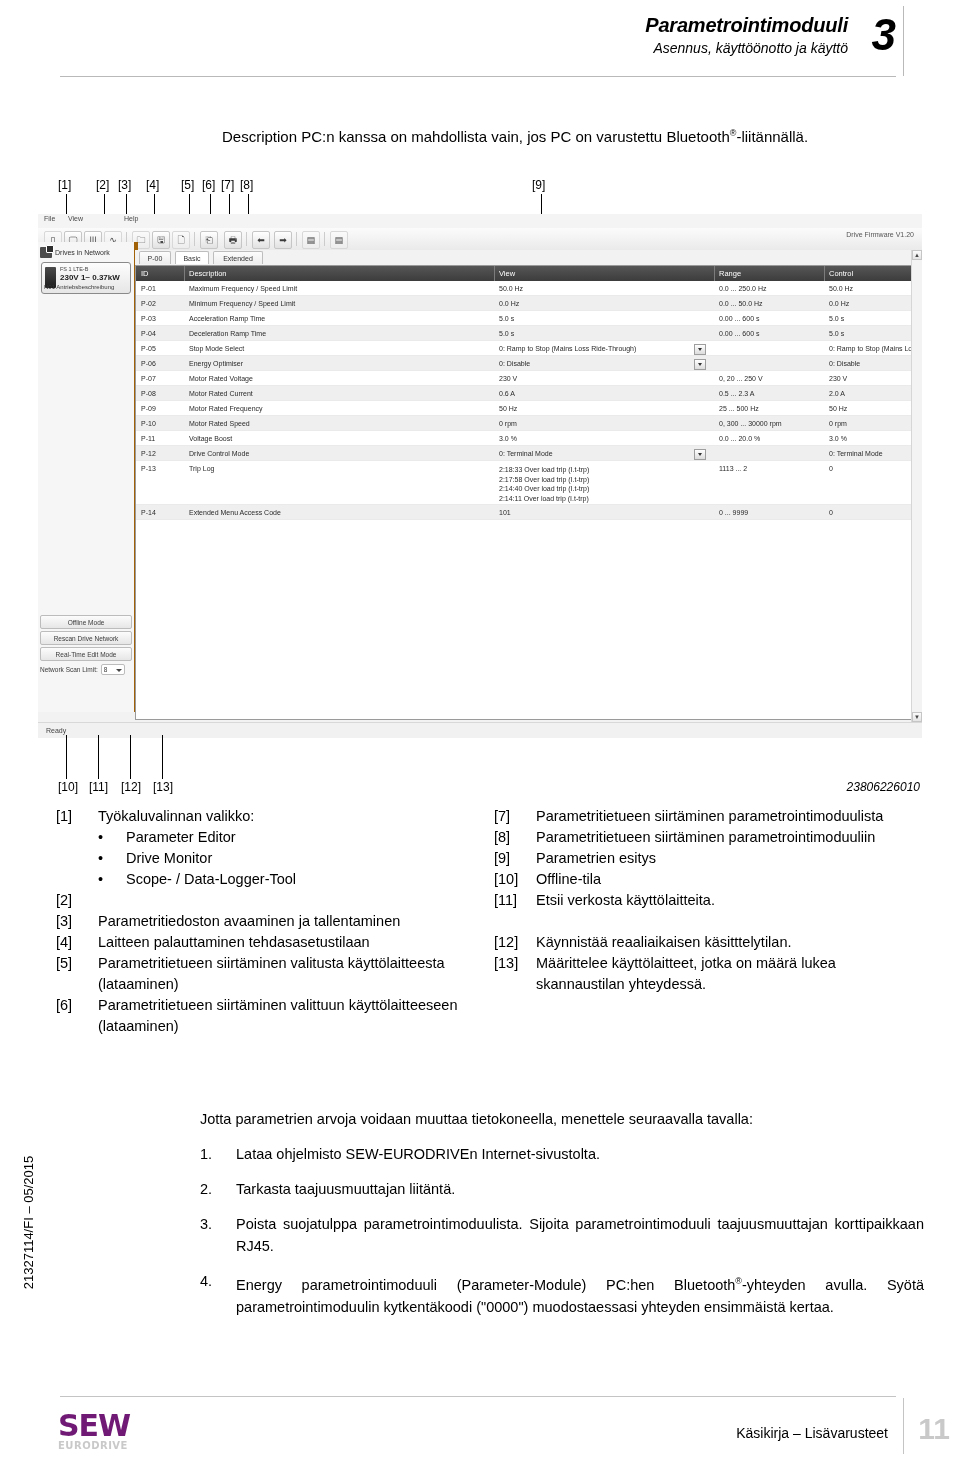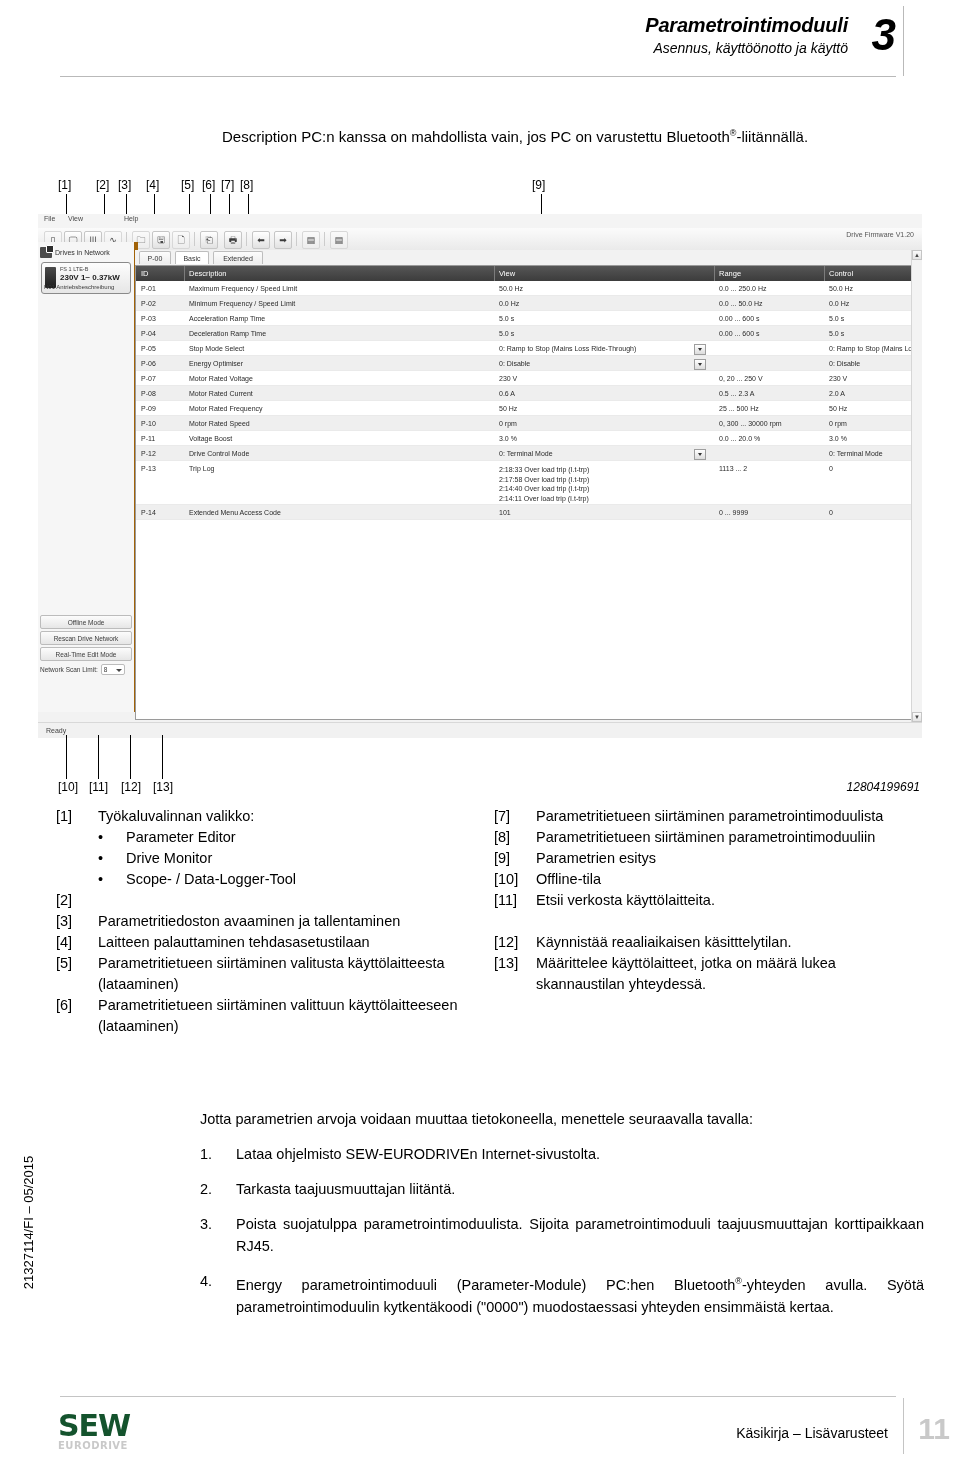--- a/index.html
+++ b/index.html
@@ -287,21 +287,21 @@
   .footer-rule {
     position: absolute; left: 60px; top: 1396px; width: 836px; height: 1px;
     background: #c4c4c4;
   }
   .footer-vrule {
     position: absolute; right: 56px; top: 1398px; width: 1px; height: 56px;
     background: #c4c4c4;
   }
   .sew-logo { position: absolute; left: 58px; top: 1412px; }
   .sew-logo .sew-word {
-    font-size: 30px; font-weight: bold; color: #14532d; letter-spacing: -1px;
+    font-size: 30px; font-weight: bold; color: #701a75; letter-spacing: -1px;
     line-height: 28px; font-family: "DejaVu Sans", sans-serif;
   }
   .sew-logo .sew-sub {
     font-size: 10px; font-weight: bold; color: #c9c9c9; letter-spacing: 0.5px;
     line-height: 11px; font-family: "DejaVu Sans", sans-serif;
   }
   .footer-title {
     position: absolute; right: 72px; top: 1425px; font-size: 14px; white-space: nowrap;
   }
   .footer-pageno {
@@ -583,21 +583,21 @@
   <div class="callout-line" style="left:40px"></div>
   <div class="callout-tag" style="left:31px">[11]</div>
 
   <div class="callout-line" style="left:72px"></div>
   <div class="callout-tag" style="left:63px">[12]</div>
 
   <div class="callout-line" style="left:104px"></div>
   <div class="callout-tag" style="left:95px">[13]</div>
 </div>
 
-<div class="figure-id">12804199691</div>
+<div class="figure-id">23806226010</div>
 
 <div class="legend left" id="legend-left">
     <div class="legend-row">
       <div class="legend-num">[1]</div>
       <div class="legend-txt">Työkaluvalinnan valikko:</div>
     </div>
     <ul class="legend-bullets">
       <li>
         <span class="b">•</span>
         <span>Parameter Editor</span>

